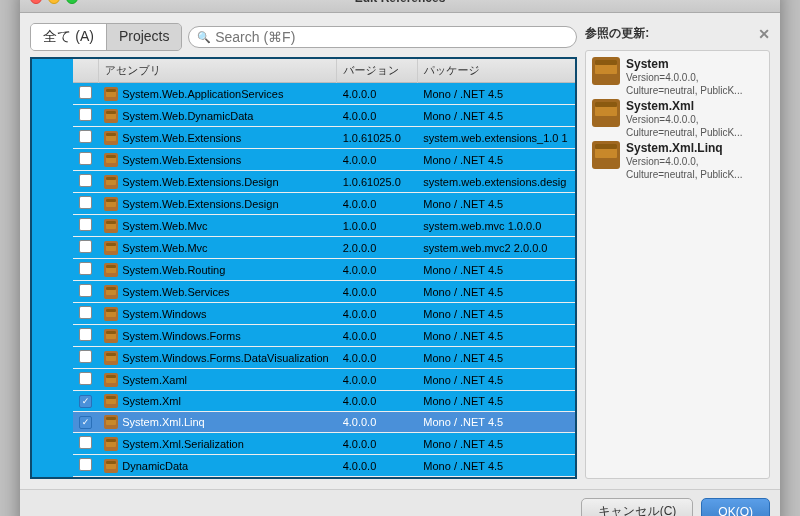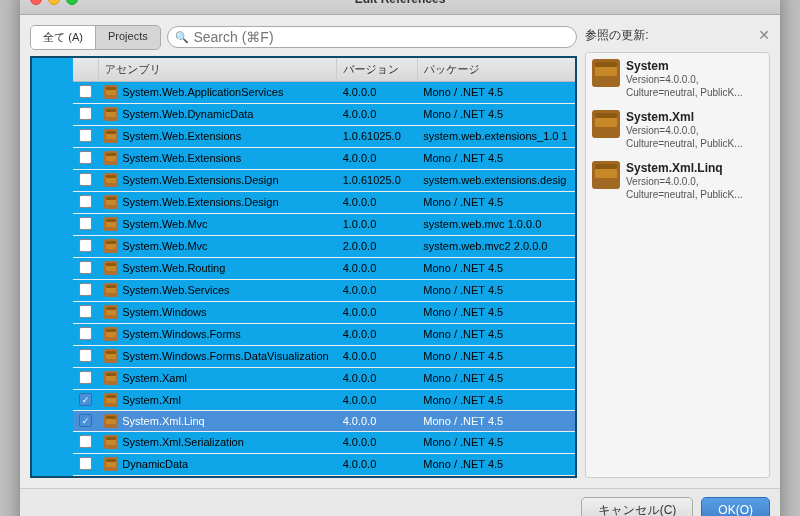--- a/index.html
+++ b/index.html
@@ -72,21 +72,21 @@
     .tabs {
       display: flex;
       gap: 0;
       background: #d0d0d0;
       border: 1px solid #aaa;
       border-radius: 5px;
       overflow: hidden;
     }
     .tab {
       padding: 4px 12px;
-      font-size: 11px;
+      font-size: 14px;
       cursor: pointer;
       color: #333;
       border-right: 1px solid #aaa;
       background: #d5d5d5;
     }
     .tab:last-child { border-right: none; }
     .tab.active {
       background: #ffffff;
       font-weight: normal;
     }
@@ -210,38 +210,38 @@
       width: 185px;
       display: flex;
       flex-direction: column;
       gap: 6px;
     }
     .right-panel-header {
       display: flex;
       justify-content: space-between;
       align-items: center;
       font-size: 12px;
-      font-weight: normal;
+      font-weight: bold;
       color: #333;
       padding: 2px 0;
     }
     .close-btn {
       color: #888;
       cursor: pointer;
       font-size: 14px;
     }
     .ref-list {
       flex: 1;
       background: #f5f5f5;
       border: 1px solid #ccc;
       border-radius: 3px;
       padding: 6px;
       display: flex;
       flex-direction: column;
-      gap: 11px;
+      gap: 2px;
       overflow-y: auto;
     }
     .ref-item {
       display: flex;
       gap: 6px;
       align-items: flex-start;
     }
     .ref-pkg-icon {
       width: 28px;
       height: 28px;

